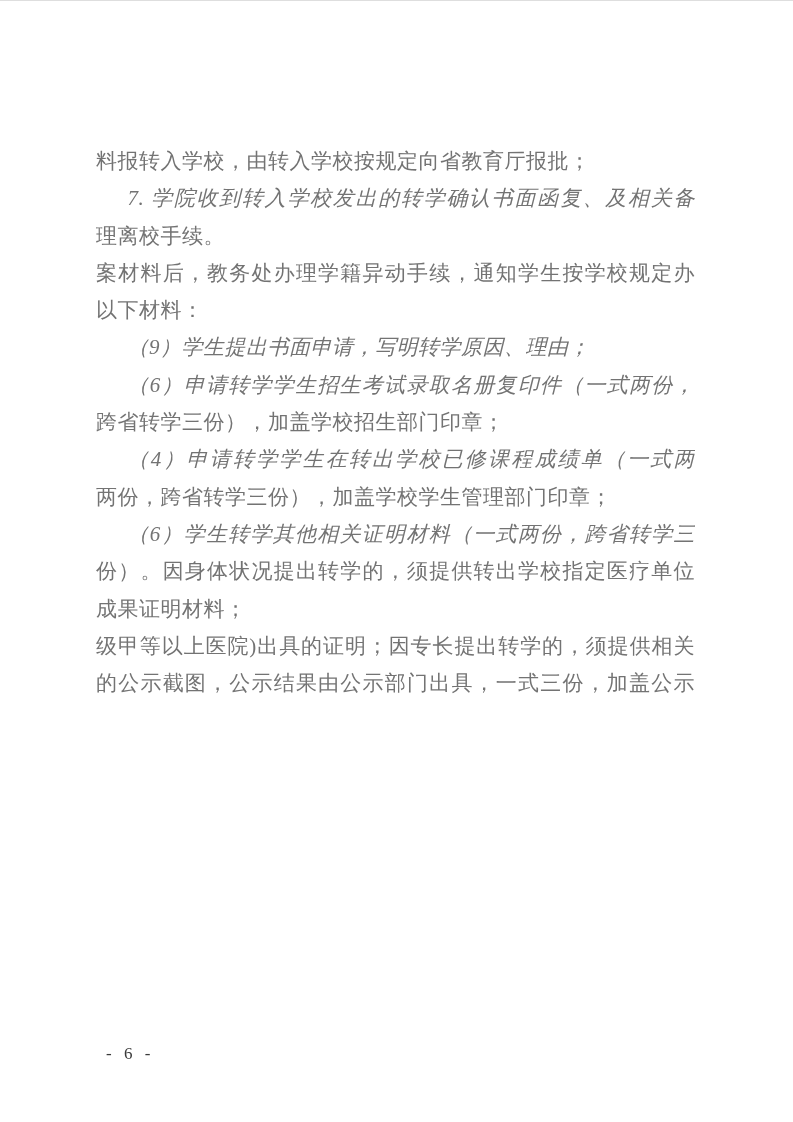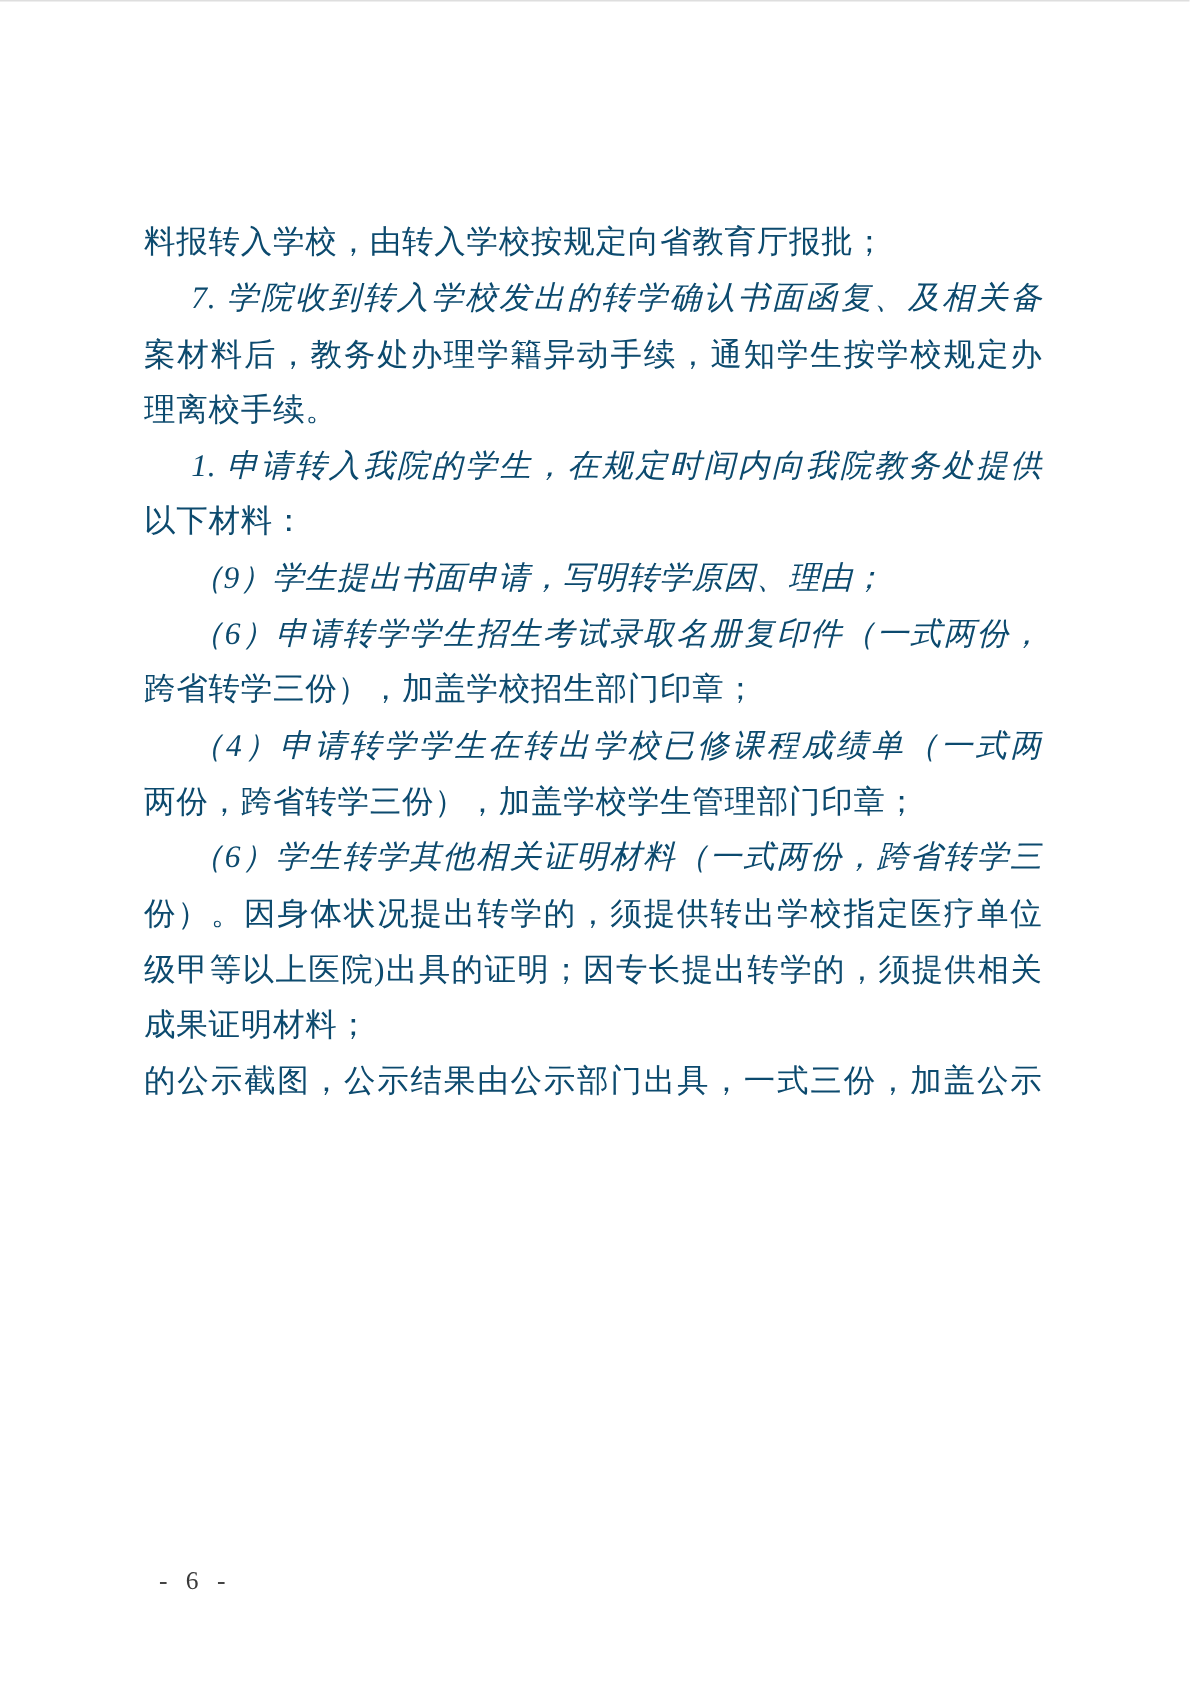--- a/index.html
+++ b/index.html
@@ -18,21 +18,21 @@
     position: absolute;
     top: 0; left: 0;
     width: 793px; height: 1px;
     background: #dedede;
   }
   .doc-body {
     position: absolute;
     left: 96px;
     top: 143px;
     width: 599px;
-    color: #0c4a6e;
+    color: #737373;
     font-size: 21px;
     letter-spacing: 0.5px;
   }
   .paragraph {
     margin: 0;
     padding: 0;
   }
   .line {
     height: 37.3px;
     line-height: 37.3px;
@@ -66,27 +66,26 @@
 <div class="scan-edge"></div>
 
 <div class="doc-body">
 
   <div class="paragraph">
     <div class="line end">料报转入学校，由转入学校按规定向省教育厅报批；</div>
   </div>
 
   <div class="paragraph">
     <div class="line indent">7. 学院收到转入学校发出的转学确认书面函复、及相关备</div>
+    <div class="line end">理离校手续。</div>
     <div class="line">案材料后，教务处办理学籍异动手续，通知学生按学校规定办</div>
-    <div class="line end">理离校手续。</div>
   </div>
 
 
   <div class="paragraph">
-    <div class="line indent">1. 申请转入我院的学生，在规定时间内向我院教务处提供</div>
     <div class="line end">以下材料：</div>
   </div>
 
   <div class="paragraph">
     <div class="line indent end">（9）学生提出书面申请，写明转学原因、理由；</div>
   </div>
 
 
   <div class="paragraph">
     <div class="line indent">（6）申请转学学生招生考试录取名册复印件（一式两份，</div>
@@ -97,22 +96,22 @@
     <div class="line indent">（4）申请转学学生在转出学校已修课程成绩单（一式两份，</div>
   </div>
 
   <div class="paragraph">
     <div class="line end">两份，跨省转学三份），加盖学校学生管理部门印章；</div>
   </div>
 
   <div class="paragraph">
     <div class="line indent">（6）学生转学其他相关证明材料（一式两份，跨省转学三</div>
     <div class="line">份）。因身体状况提出转学的，须提供转出学校指定医疗单位(二</div>
+    <div class="line end">成果证明材料；</div>
     <div class="line">级甲等以上医院)出具的证明；因专长提出转学的，须提供相关</div>
-    <div class="line end">成果证明材料；</div>
   </div>
 
   <div class="paragraph">
     <div class="line">的公示截图，公示结果由公示部门出具，一式三份，加盖公示</div>
   </div>
 
 </div>
 
 <div class="page-number">- 6 -</div>
 

